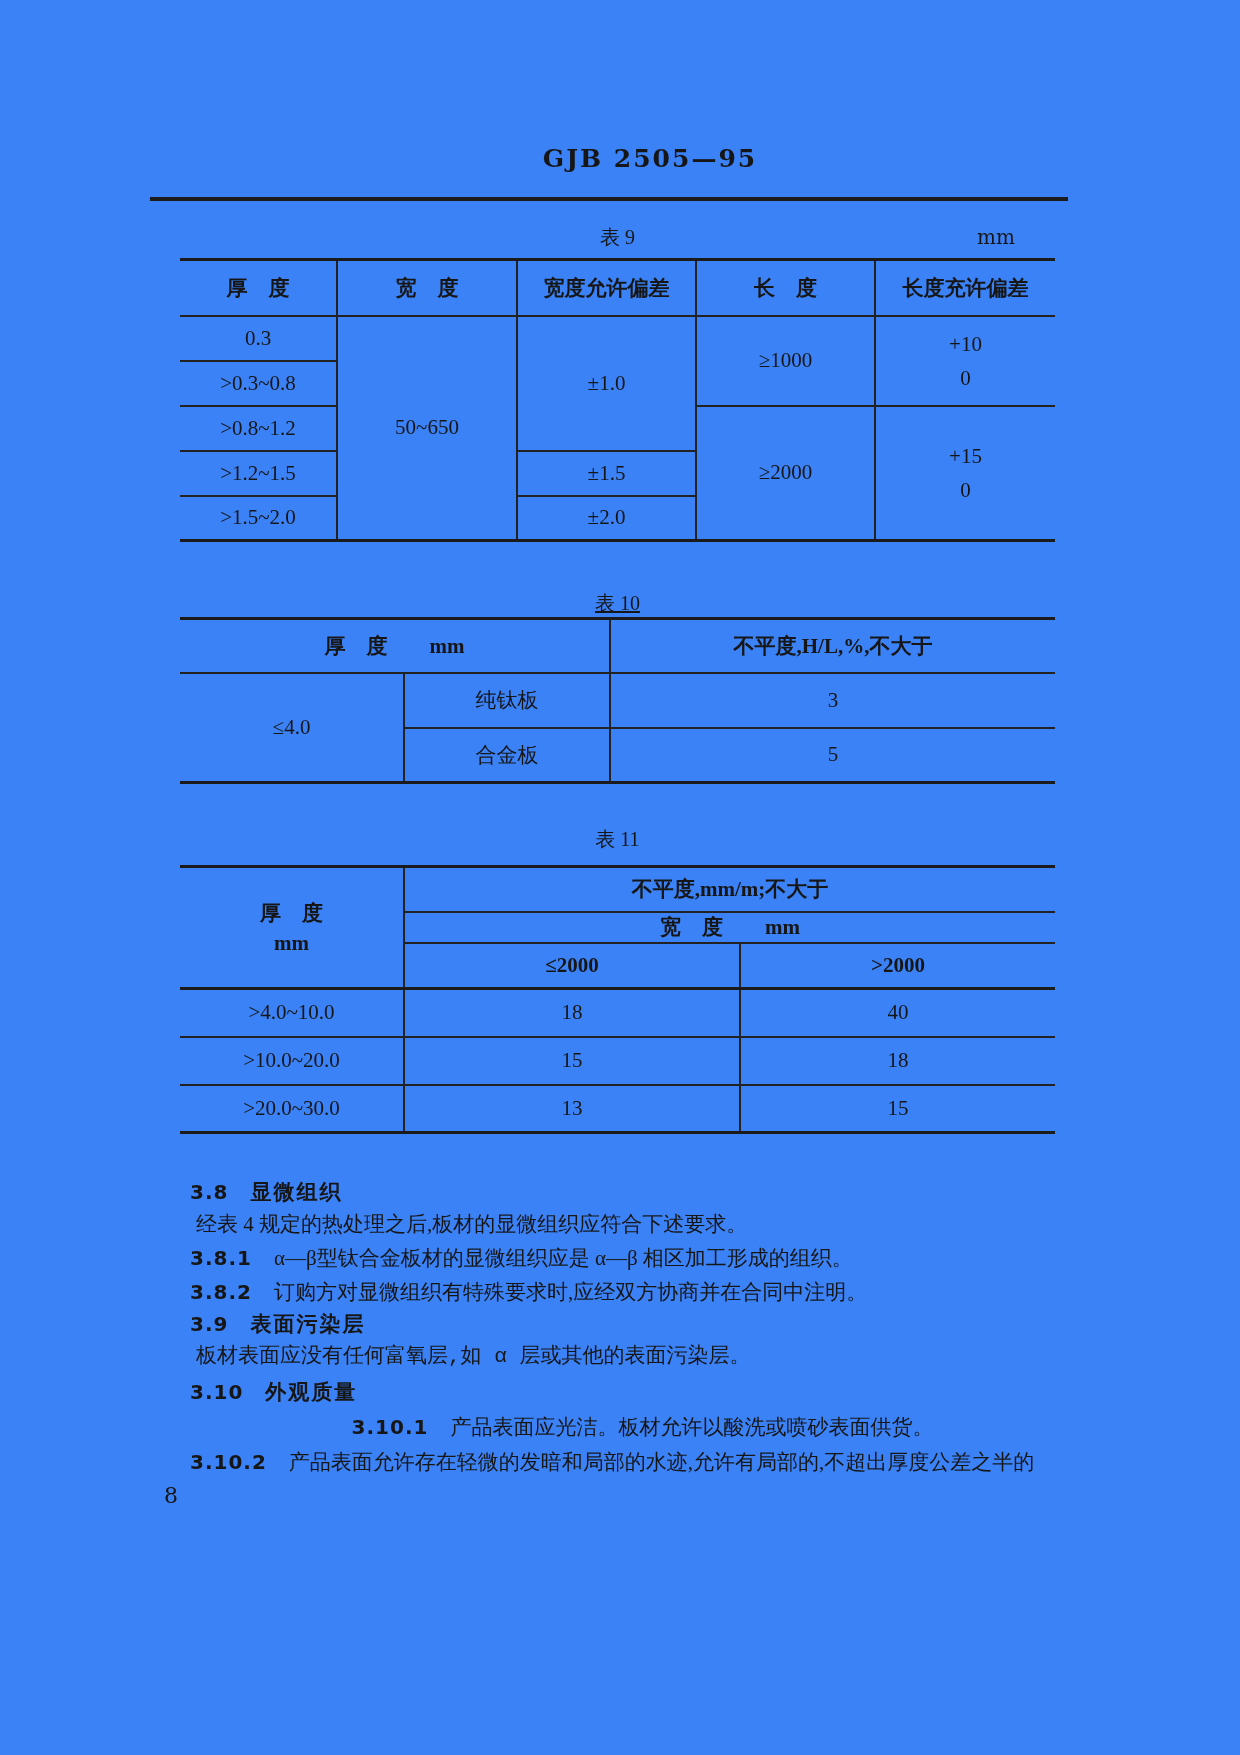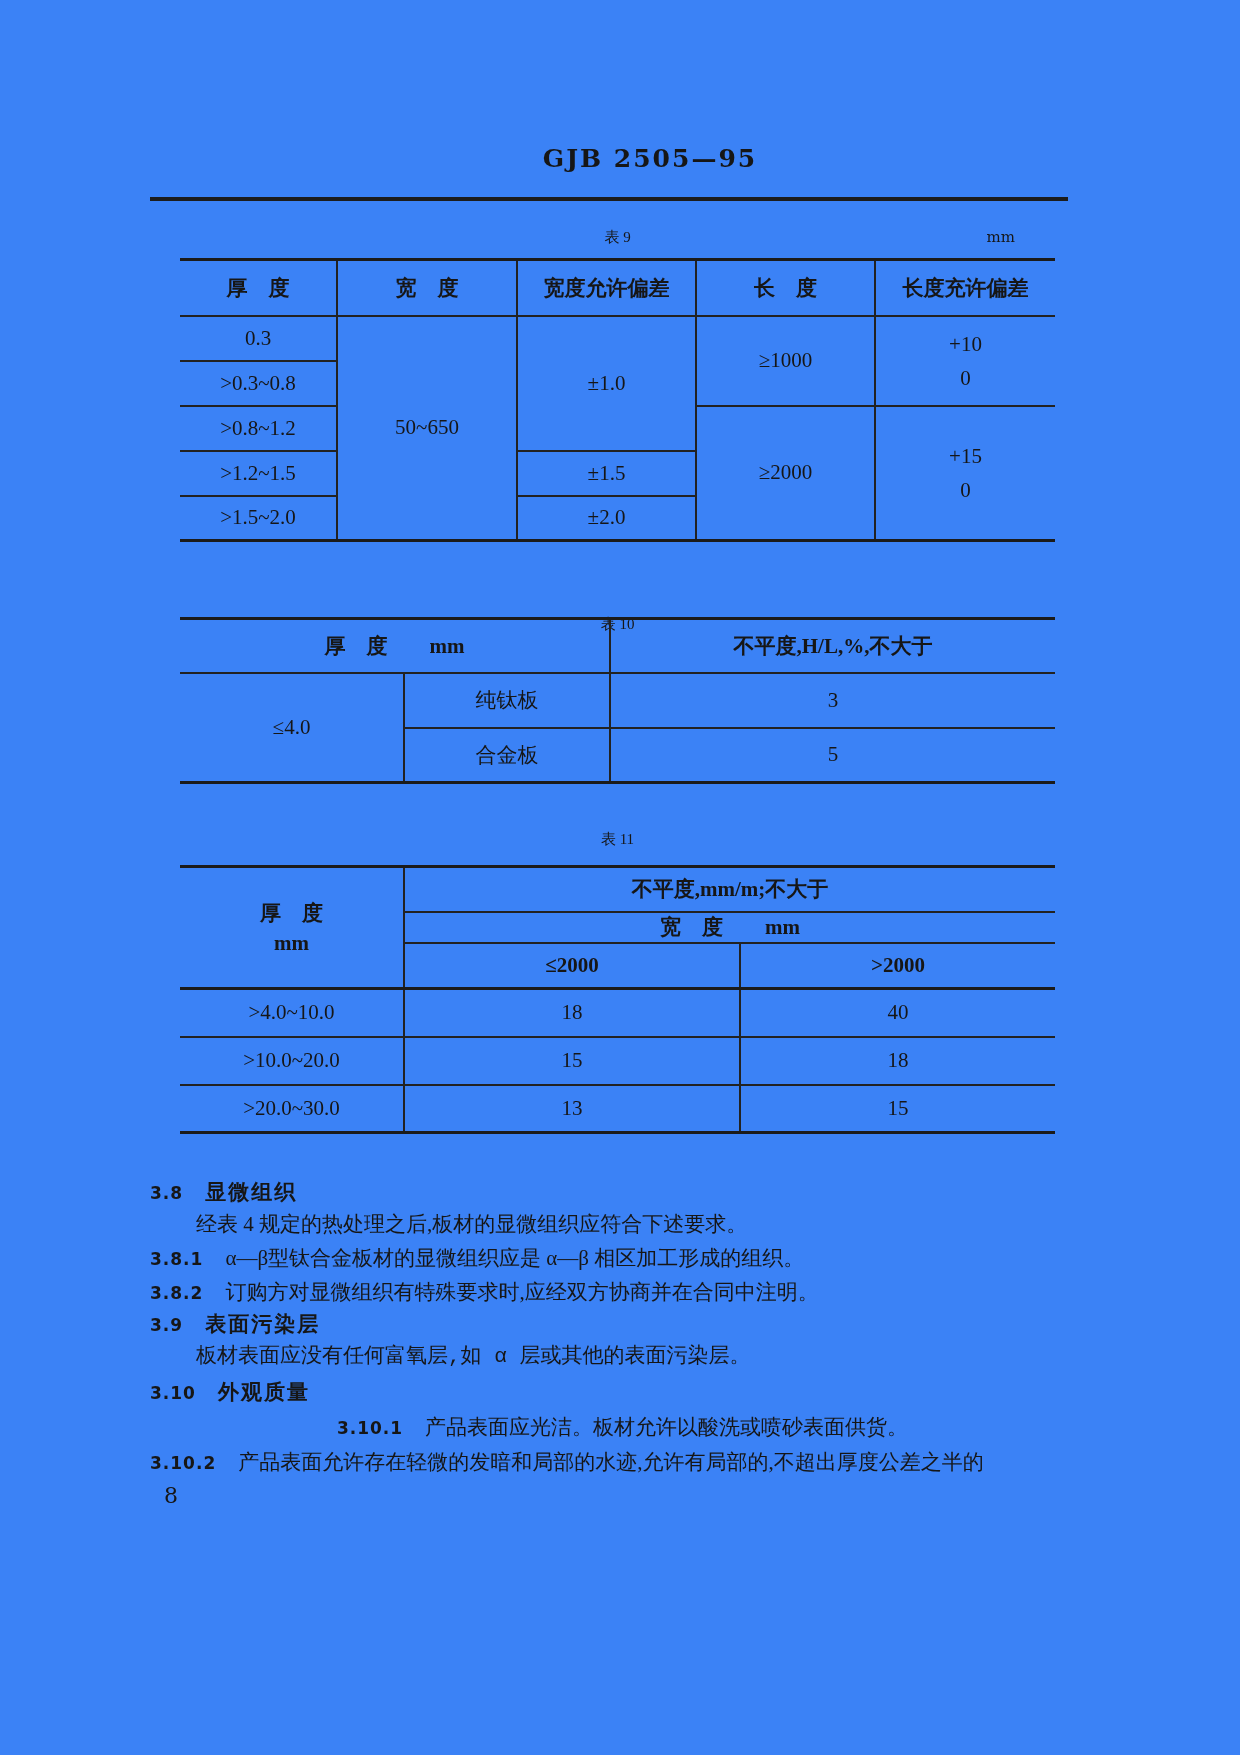--- a/index.html
+++ b/index.html
@@ -11,23 +11,23 @@
     overflow:hidden;
   }
   .doc-title {
     position:absolute; top:144px; left:60px; width:1180px;
     text-align:center; font-size:25px; font-weight:bold; letter-spacing:2px;
     font-family:"DejaVu Serif","Liberation Serif",serif;
   }
   .title-rule { position:absolute; left:150px; top:197px; width:918px; height:4px; background:#1c1c1c; }
 
   .cap-row { position:absolute; left:180px; width:875px; text-align:center;
-    font-size:15px; line-height:26px; }
+    font-size:20px; line-height:26px; }
   .cap-9  { top:224px; }
-  .cap-10 { top:611px; }
+  .cap-10 { top:590px;text-decoration:underline; }
   .cap-11 { top:826px; }
   .cap-row .unit { position:absolute; right:40px; top:0; font-family:"DejaVu Serif",serif; }
 
   table.std { position:absolute; left:180px; width:875px; border-collapse:collapse;
     table-layout:fixed; text-align:center; font-size:21px;
     border-top:3px solid #1b1b1b; border-bottom:3px solid #1b1b1b; }
   table.std th, table.std td { border:2px solid #222; padding:0 2px; vertical-align:middle; }
   table.std th { font-weight:bold; }
   table.std tr > *:first-child { border-left:none; }
   table.std tr > *:last-child  { border-right:none; }
@@ -47,21 +47,21 @@
   .t11 td { height:48px; }
   .t11 tr.h3 th { border-bottom:3px solid #1b1b1b; }
   .t11 th.col1-hdr { border-bottom:3px solid #1b1b1b; }
 
   .two-line span { display:block; line-height:34px; }
   .col1-hdr span { display:block; line-height:30px; font-weight:bold; }
 
   .clause { position:absolute; left:150px; width:945px; font-size:21px;
     line-height:28px; white-space:nowrap; }
   .clause .cnum { font-family:"DejaVu Sans","Liberation Sans",sans-serif;
-    font-weight:bold; font-size:17px; margin-right:22px; letter-spacing:1px; }
+    font-weight:bold; font-size:20px; margin-right:22px; letter-spacing:1px;margin-left:40px; }
   .clause .ctitle { font-weight:bold; letter-spacing:2px; }
   .clause.indent { padding-left:46px; }
   .c0 { top:1178px; } .c1 { top:1210px; } .c2 { top:1244px; }
   .c3 { top:1278px; } .c4 { top:1310px; } .c5 { top:1343px;font-family:Liberation Mono, monospace; }
   .c6 { top:1378px; } .c7 { top:1413px;text-align:center; } .c8 { top:1448px; }
 
   .page-num { position:absolute; left:164px; top:1483px; font-size:22px;
     font-family:"DejaVu Serif",serif; }
 </style>
 </head>

